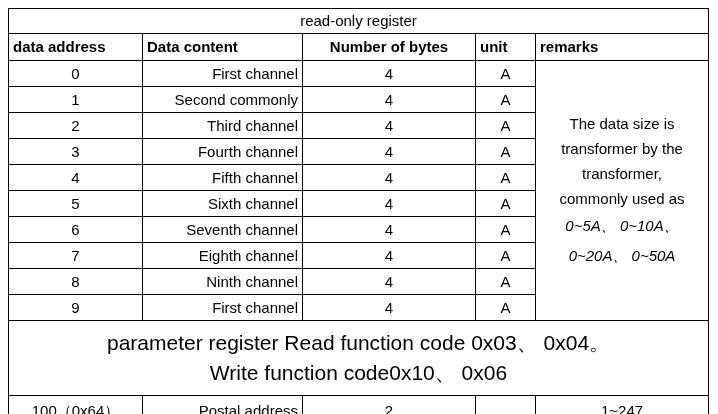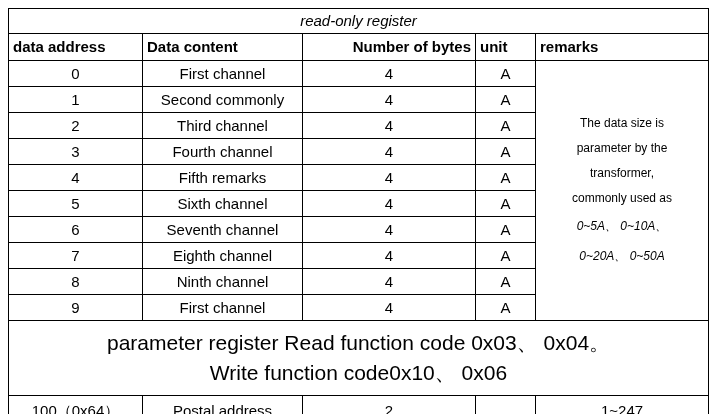--- a/index.html
+++ b/index.html
@@ -38,46 +38,45 @@
   
   col.c-addr    { width: 134px; }
   col.c-content { width: 160px; }
   col.c-bytes   { width: 173px; }
   col.c-unit    { width: 60px;  }
   col.c-remarks { width: 173px; }
 
   td.title-cell {
     text-align: center;
     height: 24px;
-    font-style: italic;
   }
   td.head-cell {
     height: 26px;
     text-align: left;
     font-weight: bold;
   }
-  td.head-cell.ctr { text-align: right; margin-top: 17px; }
+  td.head-cell.ctr { text-align: center; margin-top: 17px; }
 
   td.row-cell {
     height: 25px;
   }
   td.c-center { text-align: center; }
-  td.c-left   { text-align: center; padding-left: 7px; margin-left: 44px; }
+  td.c-left   { text-align: right; padding-left: 7px; margin-left: 44px; }
 
   td.remarks-cell {
     vertical-align: top;
     text-align: center;
     white-space: normal;
     padding: 2px 4px 0 4px;
   }
   .remarks-lines { display: block; }
   .remarks-lines .ln {
     display: block;
     line-height: 25px;
-    font-size: 12px;
+    font-size: 15px;
   }
   .remarks-lines .ln.amp {
     line-height: 30px;
     font-style: italic;
   }
 
   td.param-cell {
     text-align: center;
     white-space: normal;
     vertical-align: top;
@@ -120,21 +119,21 @@
       </tr>
 
       <tr>
         <td class="row-cell c-center">0</td>
         <td class="row-cell c-left">First channel</td>
         <td class="row-cell c-center">4</td>
         <td class="row-cell c-center">A</td>
         <td class="remarks-cell" rowspan="10">
           <span class="remarks-lines">
             <span class="ln">The data size is</span>
-            <span class="ln">parameter by the</span>
+            <span class="ln">transformer by the</span>
             <span class="ln">transformer,</span>
             <span class="ln">commonly used as</span>
             <span class="ln amp">0~5A、 0~10A、</span>
             <span class="ln amp">0~20A、 0~50A</span>
           </span>
         </td>
       </tr>
 
       <tr>
         <td class="row-cell c-center">1</td>
@@ -152,21 +151,21 @@
 
       <tr>
         <td class="row-cell c-center">3</td>
         <td class="row-cell c-left">Fourth channel</td>
         <td class="row-cell c-center">4</td>
         <td class="row-cell c-center">A</td>
       </tr>
 
       <tr>
         <td class="row-cell c-center">4</td>
-        <td class="row-cell c-left">Fifth remarks</td>
+        <td class="row-cell c-left">Fifth channel</td>
         <td class="row-cell c-center">4</td>
         <td class="row-cell c-center">A</td>
       </tr>
 
       <tr>
         <td class="row-cell c-center">5</td>
         <td class="row-cell c-left">Sixth channel</td>
         <td class="row-cell c-center">4</td>
         <td class="row-cell c-center">A</td>
       </tr>

